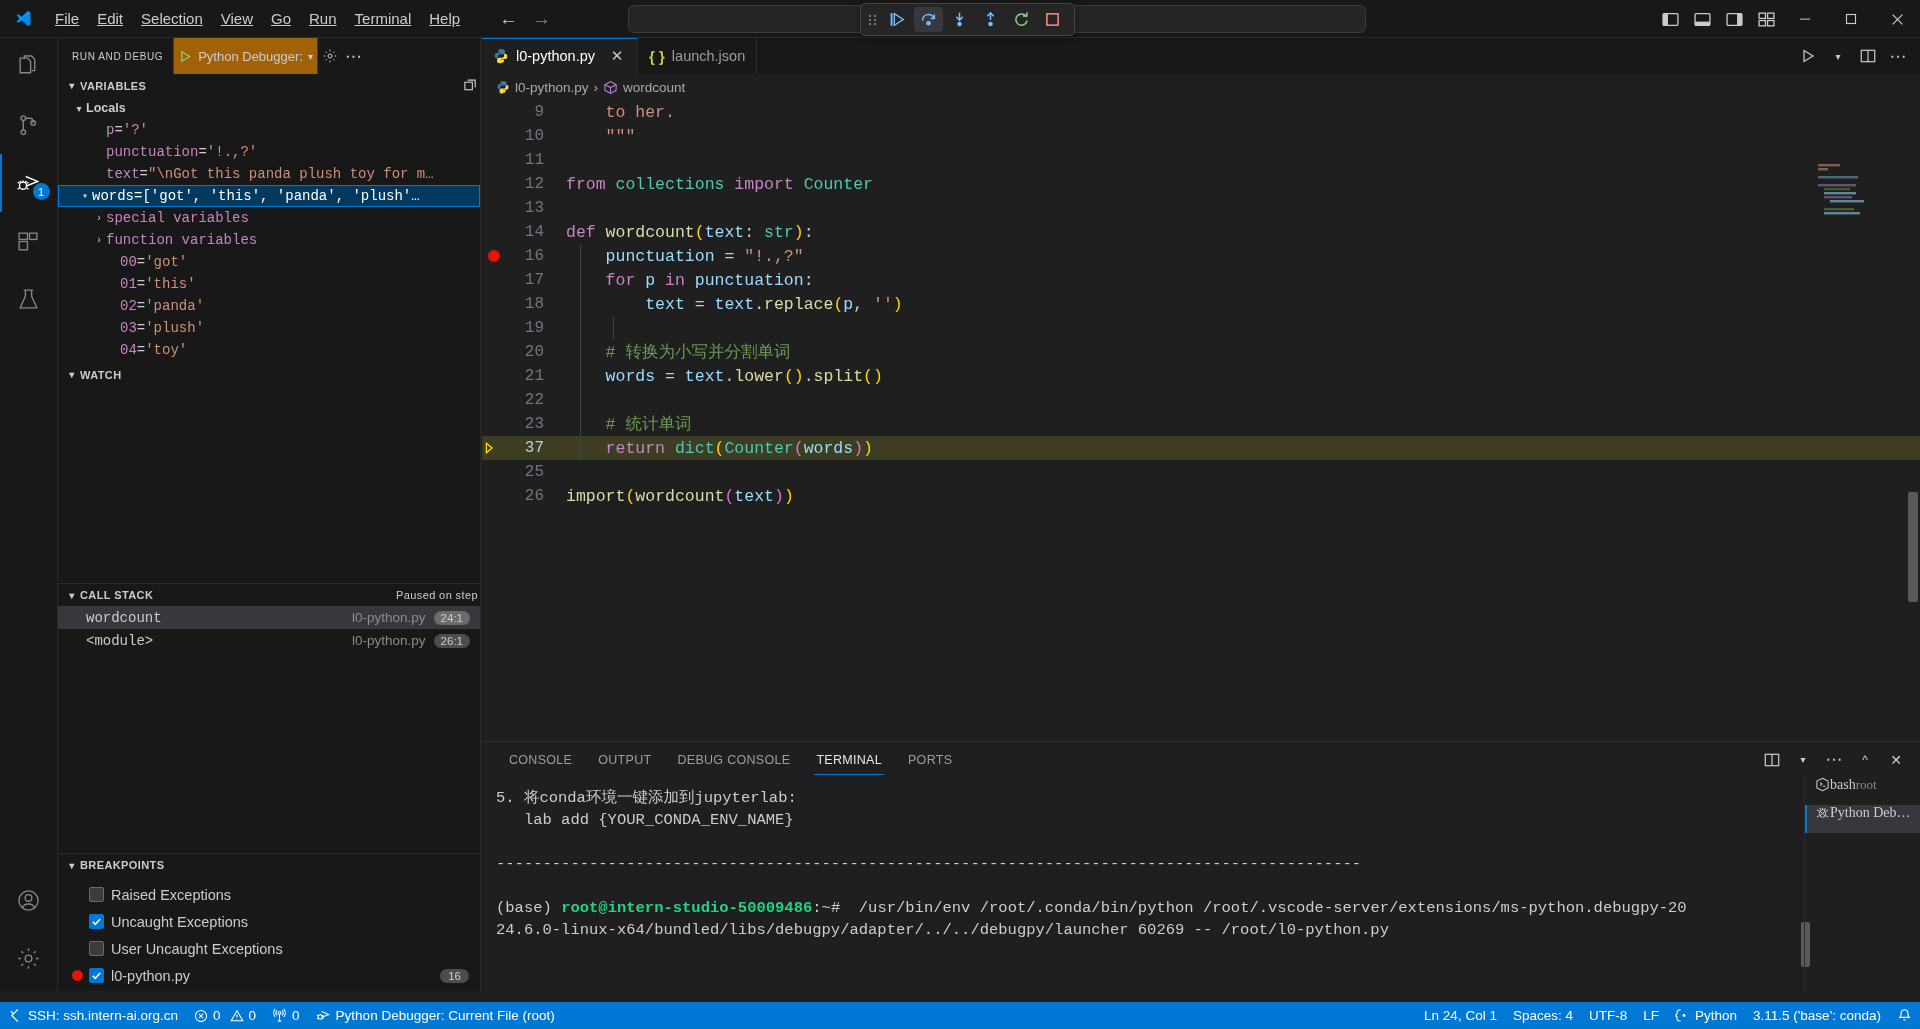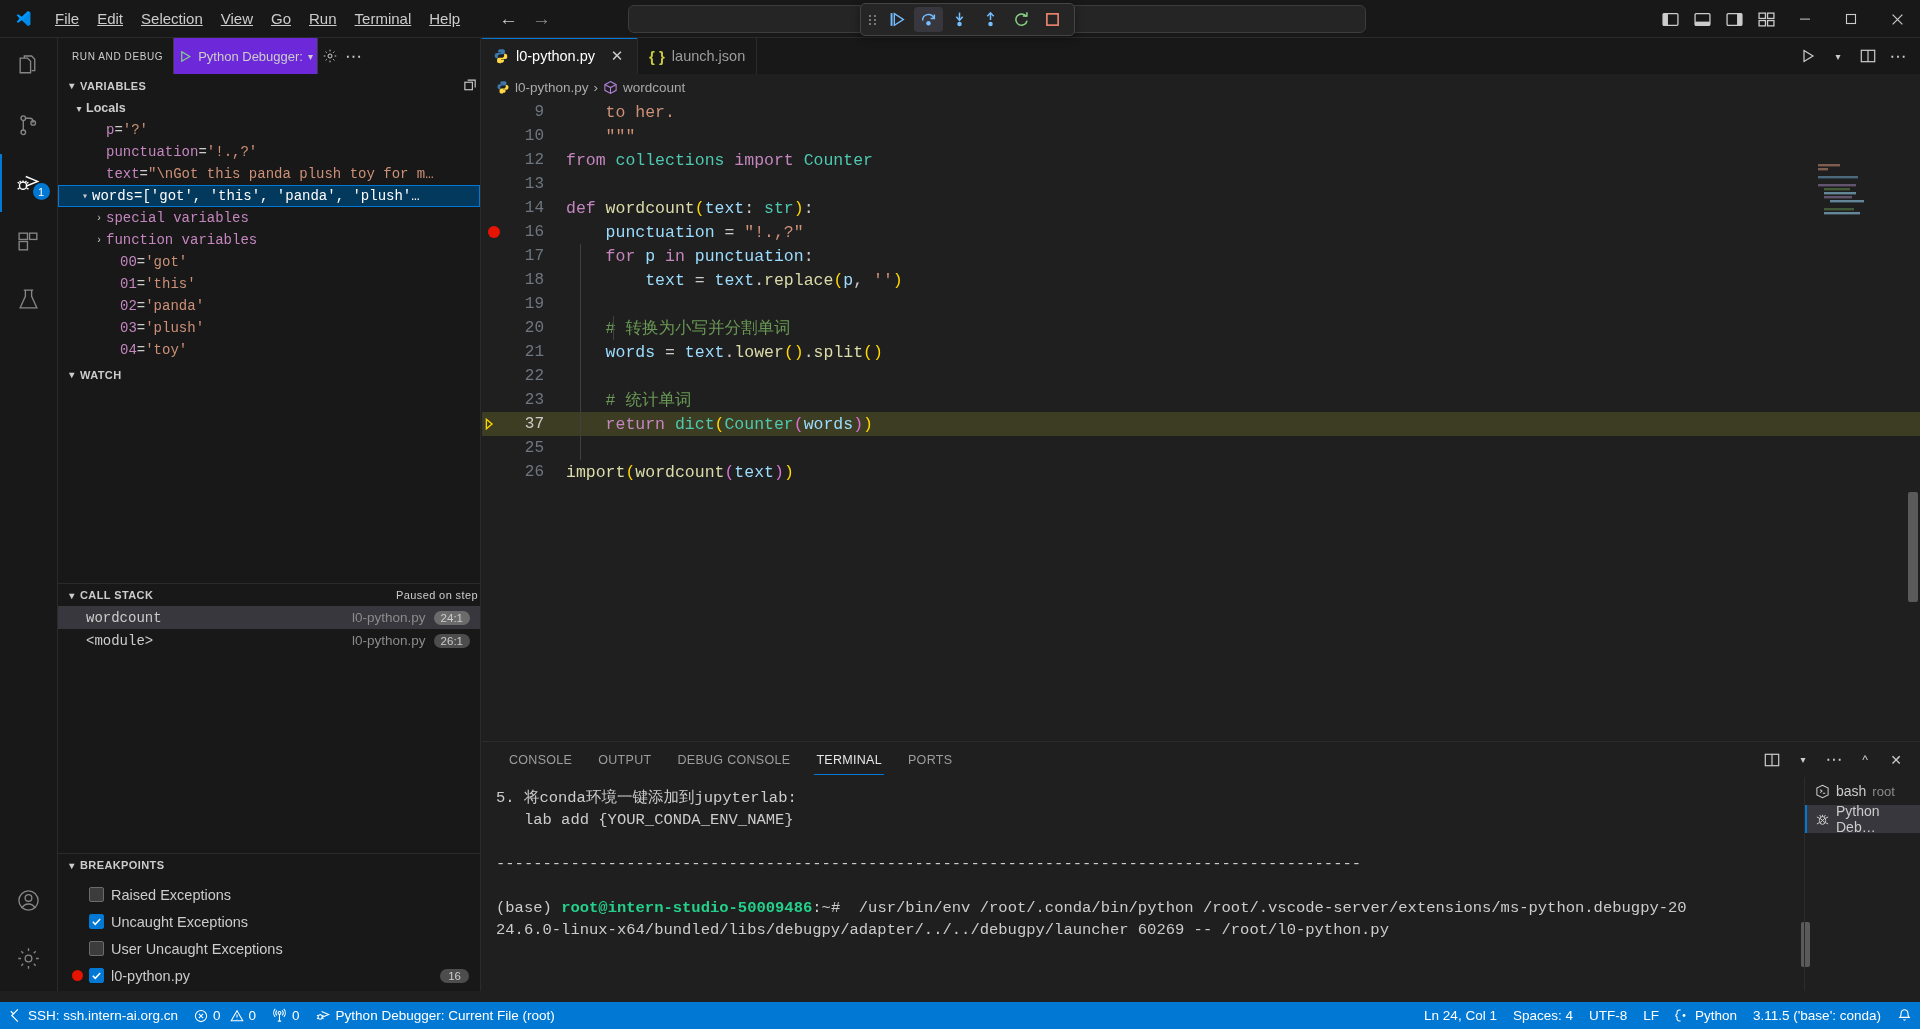--- a/index.html
+++ b/index.html
@@ -75,21 +75,21 @@
     position:absolute; left:58px; top:38px; width:423px; height:953px;
     background:#181818; display:flex; flex-direction:column;
     border-right:1px solid #2b2b2b; overflow:hidden;
   }
   #sidebar-header {
     height:36px; display:flex; align-items:center; padding:0 8px 0 14px;
     flex-shrink:0;
   }
   #sidebar-title { font-size:10px; letter-spacing:.6px; color:#cccccc; white-space:nowrap;}
   #launch-select {
-    margin-left:10px; height:40px; background:#6d28d9; border:1px solid #3c3c3c;
+    margin-left:10px; height:40px; background:#a16207; border:1px solid #3c3c3c;
     border-radius:3px; display:flex; align-items:center; gap:5px; padding:0 4px 0 4px;
     font-size:13px; color:#cccccc; max-width:180px; cursor:pointer;
   }
   #launch-select .lbl { overflow:hidden; text-overflow:clip; white-space:nowrap; max-width:118px;}
   .hdr-icon { width:24px; height:24px; display:flex; align-items:center; justify-content:center; cursor:pointer; color:#cccccc;}
 
   .section-head {
     height:23px; display:flex; align-items:center; padding-left:6px;
     font-size:11px; font-weight:bold; letter-spacing:.4px; color:#cccccc;
     cursor:pointer; flex-shrink:0; background:#181818;
@@ -193,22 +193,22 @@
   #term-body { position:absolute; top:35px; left:0; right:116px; bottom:0; padding:10px 0 0 14px; overflow:hidden;}
   .tline { font-size:15.5px; line-height:22px; color:#cccccc; white-space:pre; }
   .tprompt-green { color:#23d18b; font-weight:bold; }
   #term-scroll { position:absolute; right:108px; top:45px; width:12px; bottom:6px; }
   #term-thumb { position:absolute; right:2px; top:135px; width:9px; height:45px; background:#5a5a5a; border-radius:2px;}
   #term-list {
     position:absolute; right:0; top:35px; width:116px; bottom:0;
     border-left:1px solid #2b2b2b;
   }
   .tlist-row {
-    height:28px; display:flex; align-items:center; gap:6px; padding-left:10px;
-    font-size:14px; color:#cccccc; cursor:pointer; position:relative;
+    height:28px; display:flex; align-items:flex-start; padding-left:10px;
+    font-size:14px; color:#cccccc; cursor:pointer; position:relative;font-family:Liberation Serif, serif;
   }
   .tlist-row.sel { background:#37373d; }
   .tlist-row.sel::before { content:""; position:absolute; left:0; top:0; bottom:0; width:2px; background:#0078d4;}
   .tlist-row .sub { color:#8b8b8b; font-size:13px;}
 
   
   #statusbar {
     position:absolute; left:0; bottom:0; width:1920px; height:27px;
     background:#0078d4; display:flex; color:#ffffff; font-size:13.5px;
   }
@@ -617,20 +617,21 @@
           <path d="M2.2 5 8 8.1 13.8 5M8 8.1v6.3"></path>
         </svg>
     </span>
     <span>wordcount</span>
   </div>
 
   <div id="code-area">
     <div id="code-lines" style="position: relative;">
         <div class="cline"><span class="gutter-bp"></span><span class="lnum mono">9</span><span class="ctext mono"><span class="s">    to her.</span></span></div>
         <div class="cline"><span class="gutter-bp"></span><span class="lnum mono">10</span><span class="ctext mono"><span class="s">    """</span></span></div>
+        <div class="cline"><span class="gutter-bp"></span><span class="lnum mono">11</span><span class="ctext mono"><span class="op"></span></span></div>
         <div class="cline"><span class="gutter-bp"></span><span class="lnum mono">12</span><span class="ctext mono"><span class="k">from </span><span class="ty">collections </span><span class="k">import </span><span class="ty">Counter</span></span></div>
         <div class="cline"><span class="gutter-bp"></span><span class="lnum mono">13</span><span class="ctext mono"><span class="op"></span></span></div>
         <div class="cline"><span class="gutter-bp"></span><span class="lnum mono">14</span><span class="ctext mono"><span class="k">def </span><span class="fn">wordcount</span><span class="p1">(</span><span class="v">text</span><span class="op">: </span><span class="ty">str</span><span class="p1">)</span><span class="op">:</span></span></div>
         <div class="cline"><span class="gutter-bp"><span style="display:inline-block;width:12px;height:12px;border-radius:50%;background:#e51400;"></span></span><span class="lnum mono">16</span><span class="ctext mono"><span class="op">    </span><span class="v">punctuation</span><span class="op"> = </span><span class="s">"!.,?"</span></span></div>
         <div class="cline"><span class="gutter-bp"></span><span class="lnum mono">17</span><span class="ctext mono"><span class="op">    </span><span class="k">for </span><span class="v">p </span><span class="k">in </span><span class="v">punctuation</span><span class="op">:</span></span></div>
         <div class="cline"><span class="gutter-bp"></span><span class="lnum mono">18</span><span class="ctext mono"><span class="op">        </span><span class="v">text</span><span class="op"> = </span><span class="v">text</span><span class="op">.</span><span class="fn">replace</span><span class="p1">(</span><span class="v">p</span><span class="op">, </span><span class="s">''</span><span class="p1">)</span></span></div>
         <div class="cline"><span class="gutter-bp"></span><span class="lnum mono">19</span><span class="ctext mono"><span class="op"></span></span></div>
         <div class="cline"><span class="gutter-bp"></span><span class="lnum mono">20</span><span class="ctext mono"><span class="c">    # 转换为小写并分割单词</span></span></div>
         <div class="cline"><span class="gutter-bp"></span><span class="lnum mono">21</span><span class="ctext mono"><span class="op">    </span><span class="v">words</span><span class="op"> = </span><span class="v">text</span><span class="op">.</span><span class="fn">lower</span><span class="p1">(</span><span class="p1">)</span><span class="op">.</span><span class="fn">split</span><span class="p1">(</span><span class="p1">)</span></span></div>
         <div class="cline"><span class="gutter-bp"></span><span class="lnum mono">22</span><span class="ctext mono"><span class="op"></span></span></div>

